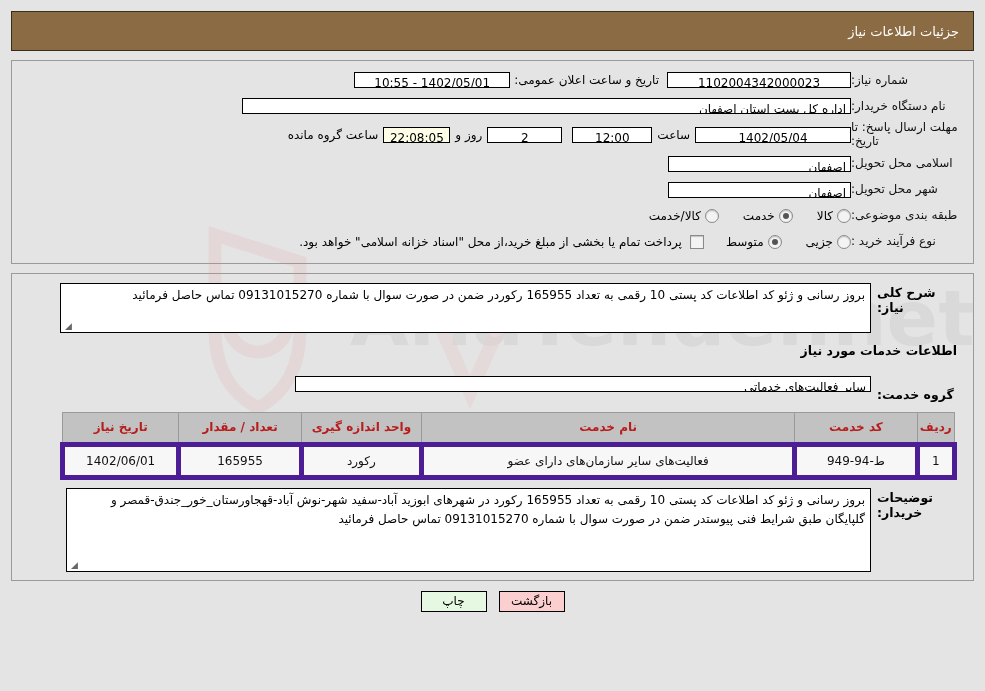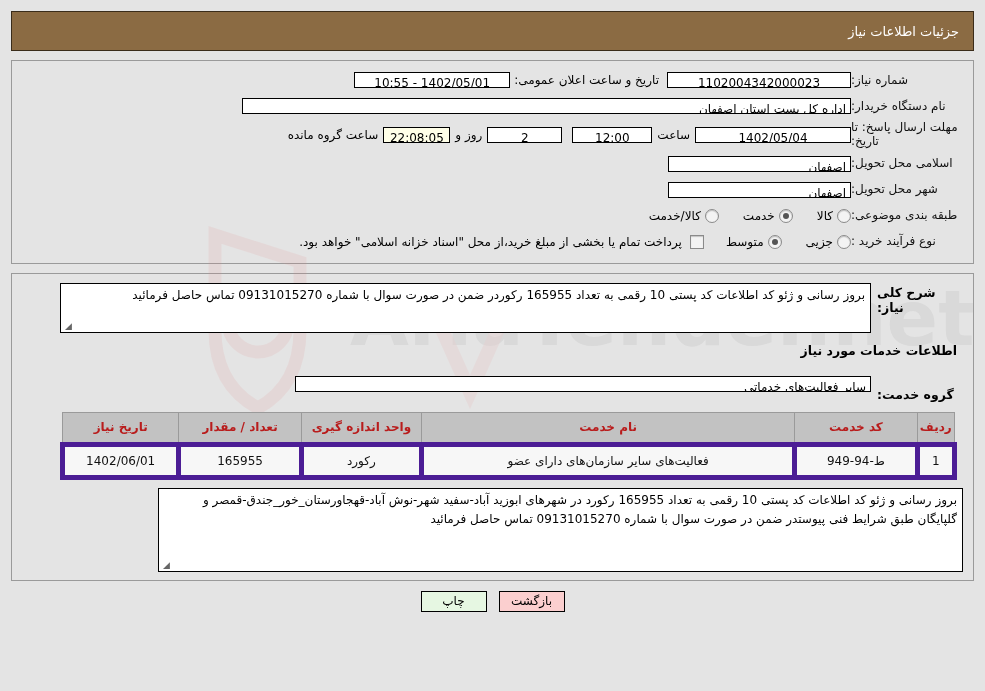--- a/index.html
+++ b/index.html
@@ -390,20 +390,21 @@
           <td>ط-94-949</td>
           <td>فعالیت‌های سایر سازمان‌های دارای عضو</td>
           <td>رکورد</td>
           <td>165955</td>
           <td>1402/06/01</td>
         </tr>
       </tbody>
     </table>
 
     <div class="desc-row" style="margin-top:8px">
+      <span class="desc-lbl">توضیحات خریدار:</span>
       <div class="textarea ta-notes">
         <span>بروز رسانی و ژئو کد اطلاعات کد پستی 10 رقمی به تعداد 165955 رکورد در شهرهای ابوزید آباد-سفید شهر-نوش آباد-قهجاورستان_خور_جندق-قمصر و گلپایگان طبق شرایط فنی پیوستدر ضمن در صورت سوال با شماره 09131015270 تماس حاصل فرمائید</span>
         <span class="resize">◢</span>
       </div>
     </div>
 
   </div>
 </div>
 
 <div class="btnbar">

